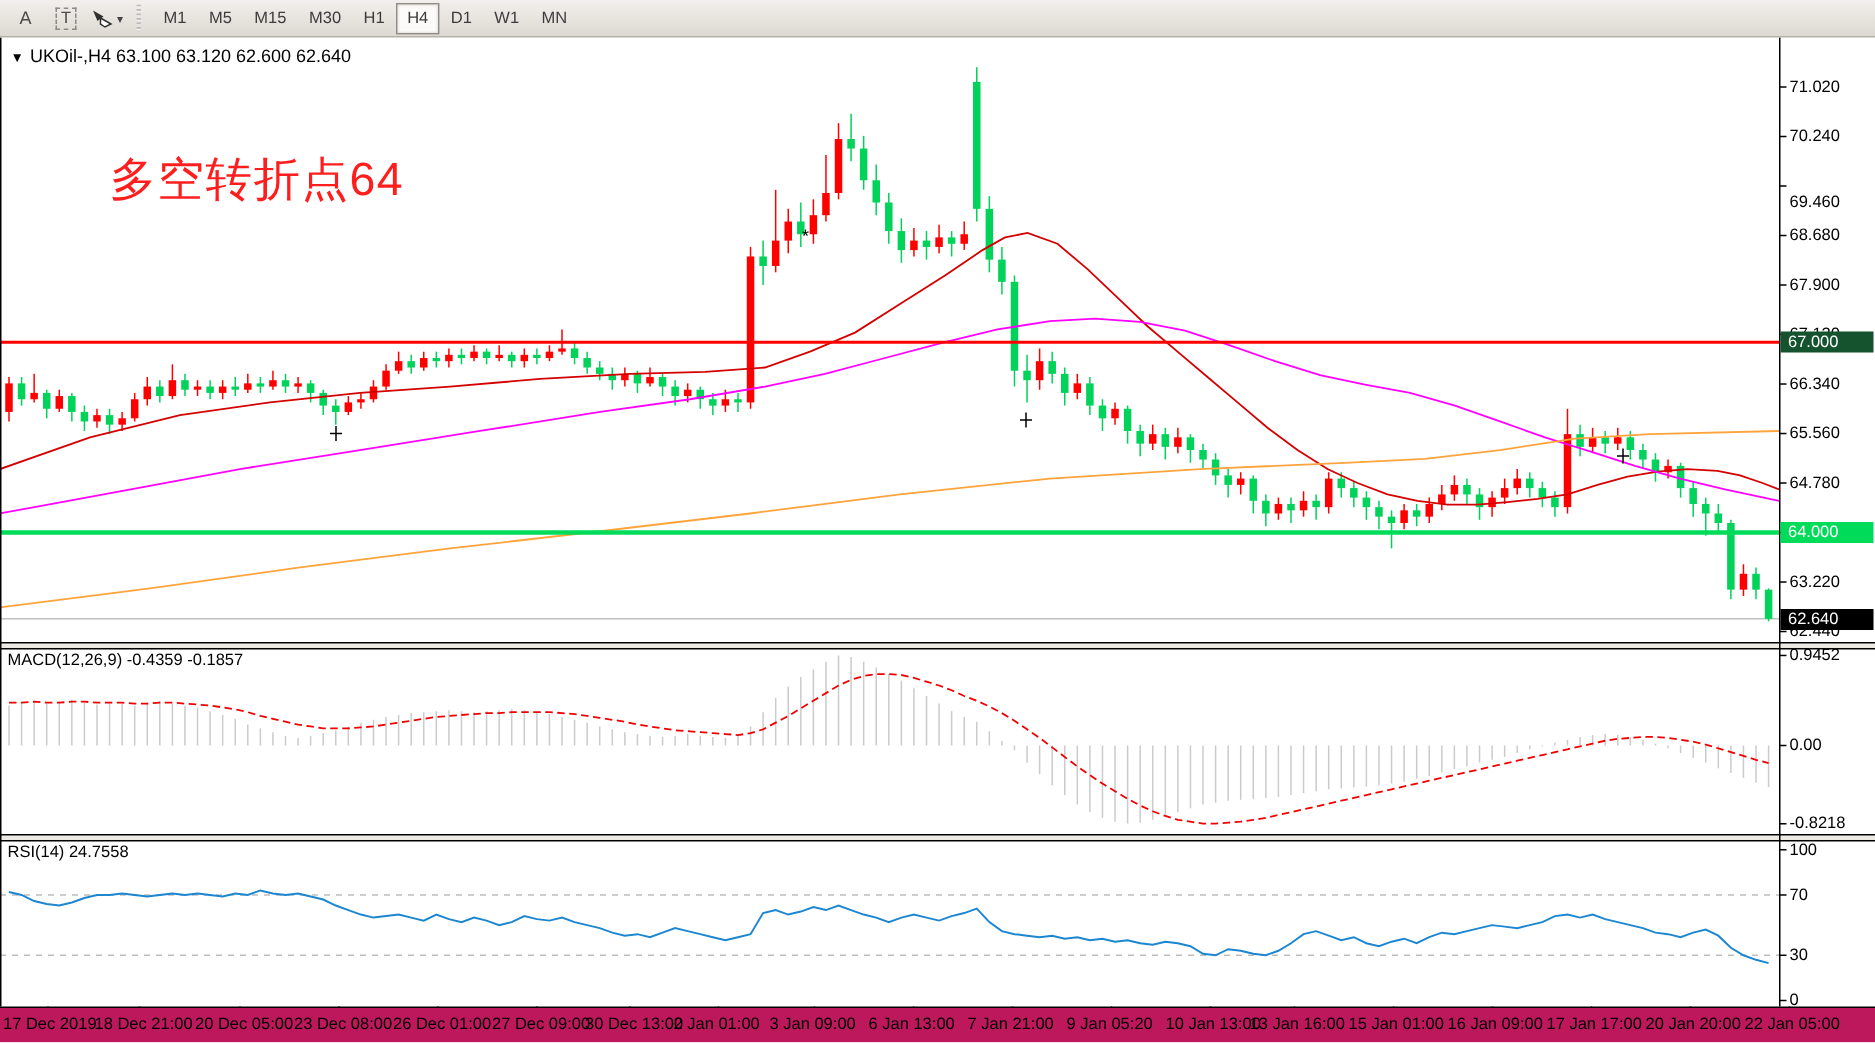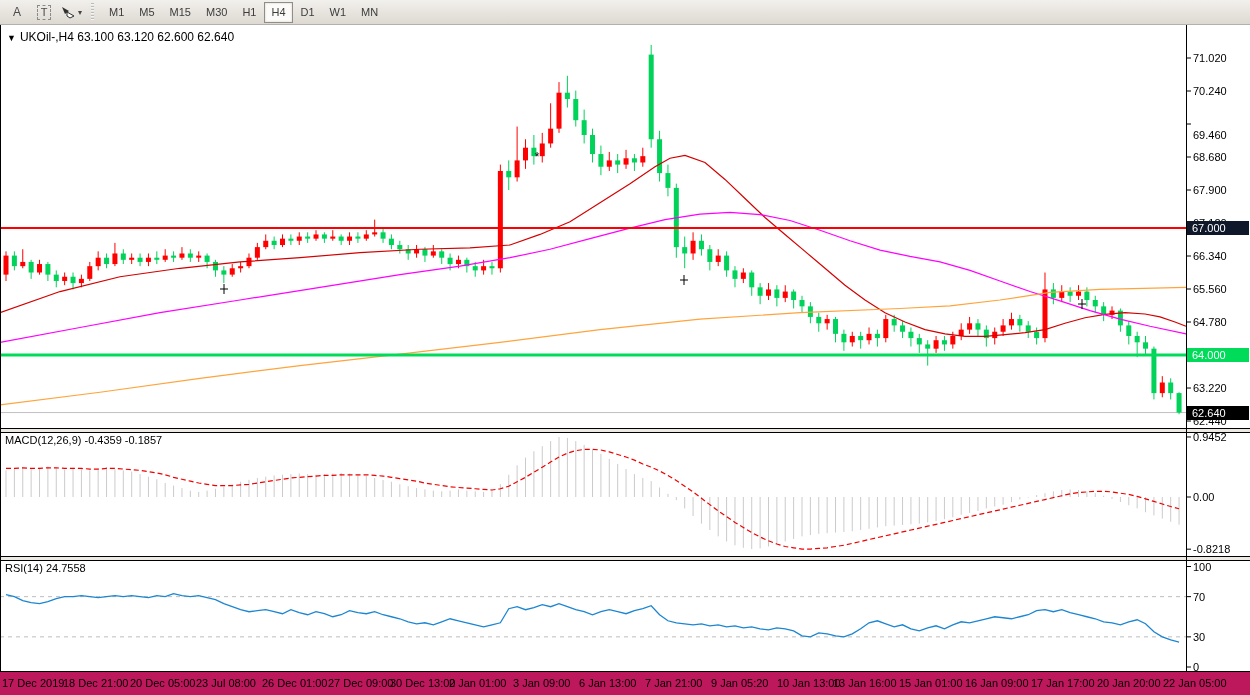--- a/index.html
+++ b/index.html
@@ -555,51 +555,52 @@
       <line x1="929" y1="671" x2="929" y2="675" stroke="#000" stroke-width="1"></line>
       <line x1="995" y1="671" x2="995" y2="675" stroke="#000" stroke-width="1"></line>
       <line x1="1061" y1="671" x2="1061" y2="675" stroke="#000" stroke-width="1"></line>
       <line x1="1127" y1="671" x2="1127" y2="675" stroke="#000" stroke-width="1"></line>
       <line x1="1193" y1="671" x2="1193" y2="675" stroke="#000" stroke-width="1"></line>
     </svg>
 
   <div class="symbol-title">
     <span class="tri">▼</span><span>UKOil-,H4 63.100 63.120 62.600 62.640</span>
   </div>
+  <div class="annotation">多空转折点64</div>
   <div class="ind-label" id="macdLabel">MACD(12,26,9) -0.4359 -0.1857</div>
   <div class="ind-label" id="rsiLabel">RSI(14) 24.7558</div>
 
   <div id="priceScale">
       <div class="ylabel" style="top: 33px;">71.020</div>
       <div class="ylabel" style="top: 66.0018px;">70.240</div>
       <div class="ylabel" style="top: 110px;">69.460</div>
       <div class="ylabel" style="top: 132.005px;">68.680</div>
       <div class="ylabel" style="top: 165.007px;">67.900</div>
       <div class="ylabel" style="top: 198.009px;">67.120</div>
       <div class="ylabel" style="top: 231.011px;">66.340</div>
       <div class="ylabel" style="top: 264.013px;">65.560</div>
       <div class="ylabel" style="top: 297.014px;">64.780</div>
       <div class="ylabel" style="top: 363.018px;">63.220</div>
       <div class="ylabel" style="top: 396.02px;">62.440</div>
-      <div class="ybadge" style="top: 203.086px; background: #0f172a;">67.000</div>
+      <div class="ybadge" style="top: 203.086px; background: #14532d;">67.000</div>
       <div class="ybadge" style="top: 330.016px; background: rgb(0, 220, 90);">64.000</div>
       <div class="ybadge" style="top: 387.558px; background: rgb(0, 0, 0);">62.640</div>
       <div class="ylabel" style="top: 411.98px;">0.9452</div>
       <div class="ylabel" style="top: 472px;">0.00</div>
       <div class="ylabel" style="top: 524.184px;">-0.8218</div>
       <div class="ylabel" style="top: 541.5px;">100</div>
       <div class="ylabel" style="top: 571.65px;">70</div>
       <div class="ylabel" style="top: 611.85px;">30</div>
       <div class="ylabel" style="top: 642px;">0</div>
     </div>
   <div id="timeAxis">
       <div class="tlabel" style="left: 2px;">17 Dec 2019</div>
       <div class="tlabel" style="left: 63px;">18 Dec 21:00</div>
       <div class="tlabel" style="left: 130px;">20 Dec 05:00</div>
-      <div class="tlabel" style="left: 196px;">23 Jul 08:00</div>
+      <div class="tlabel" style="left: 196px;">23 Dec 08:00</div>
       <div class="tlabel" style="left: 262px;">26 Dec 01:00</div>
       <div class="tlabel" style="left: 328px;">27 Dec 09:00</div>
       <div class="tlabel" style="left: 390px;">30 Dec 13:00</div>
       <div class="tlabel" style="left: 449px;">2 Jan 01:00</div>
       <div class="tlabel" style="left: 513px;">3 Jan 09:00</div>
       <div class="tlabel" style="left: 579px; text-align: right;">6 Jan 13:00</div>
       <div class="tlabel" style="left: 645px;">7 Jan 21:00</div>
       <div class="tlabel" style="left: 711px;">9 Jan 05:20</div>
       <div class="tlabel" style="left: 777px;">10 Jan 13:00</div>
       <div class="tlabel" style="left: 833px;">13 Jan 16:00</div>

